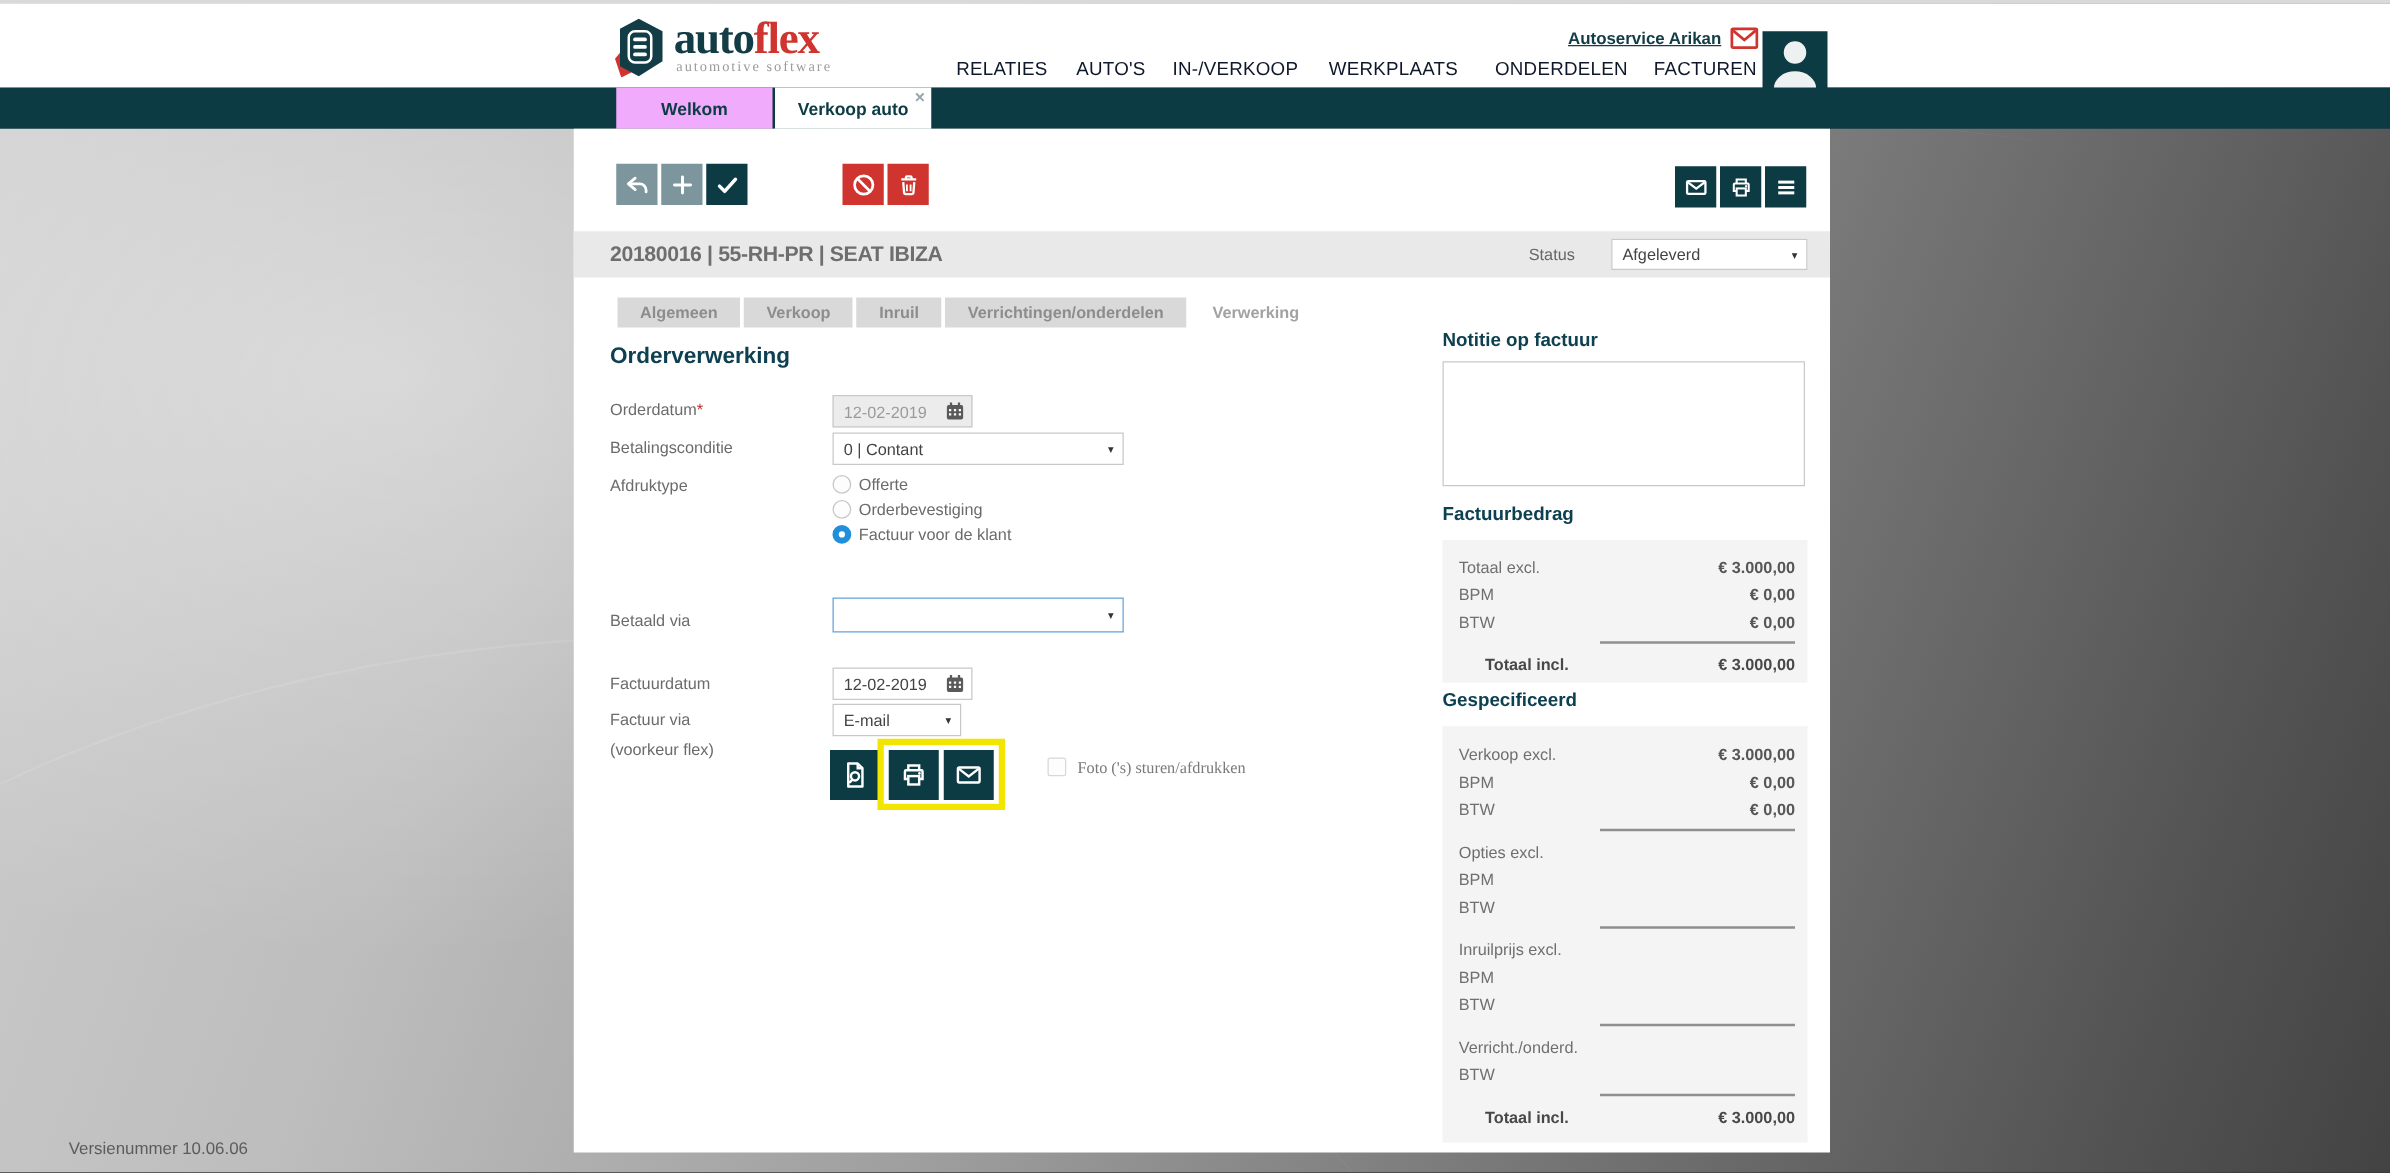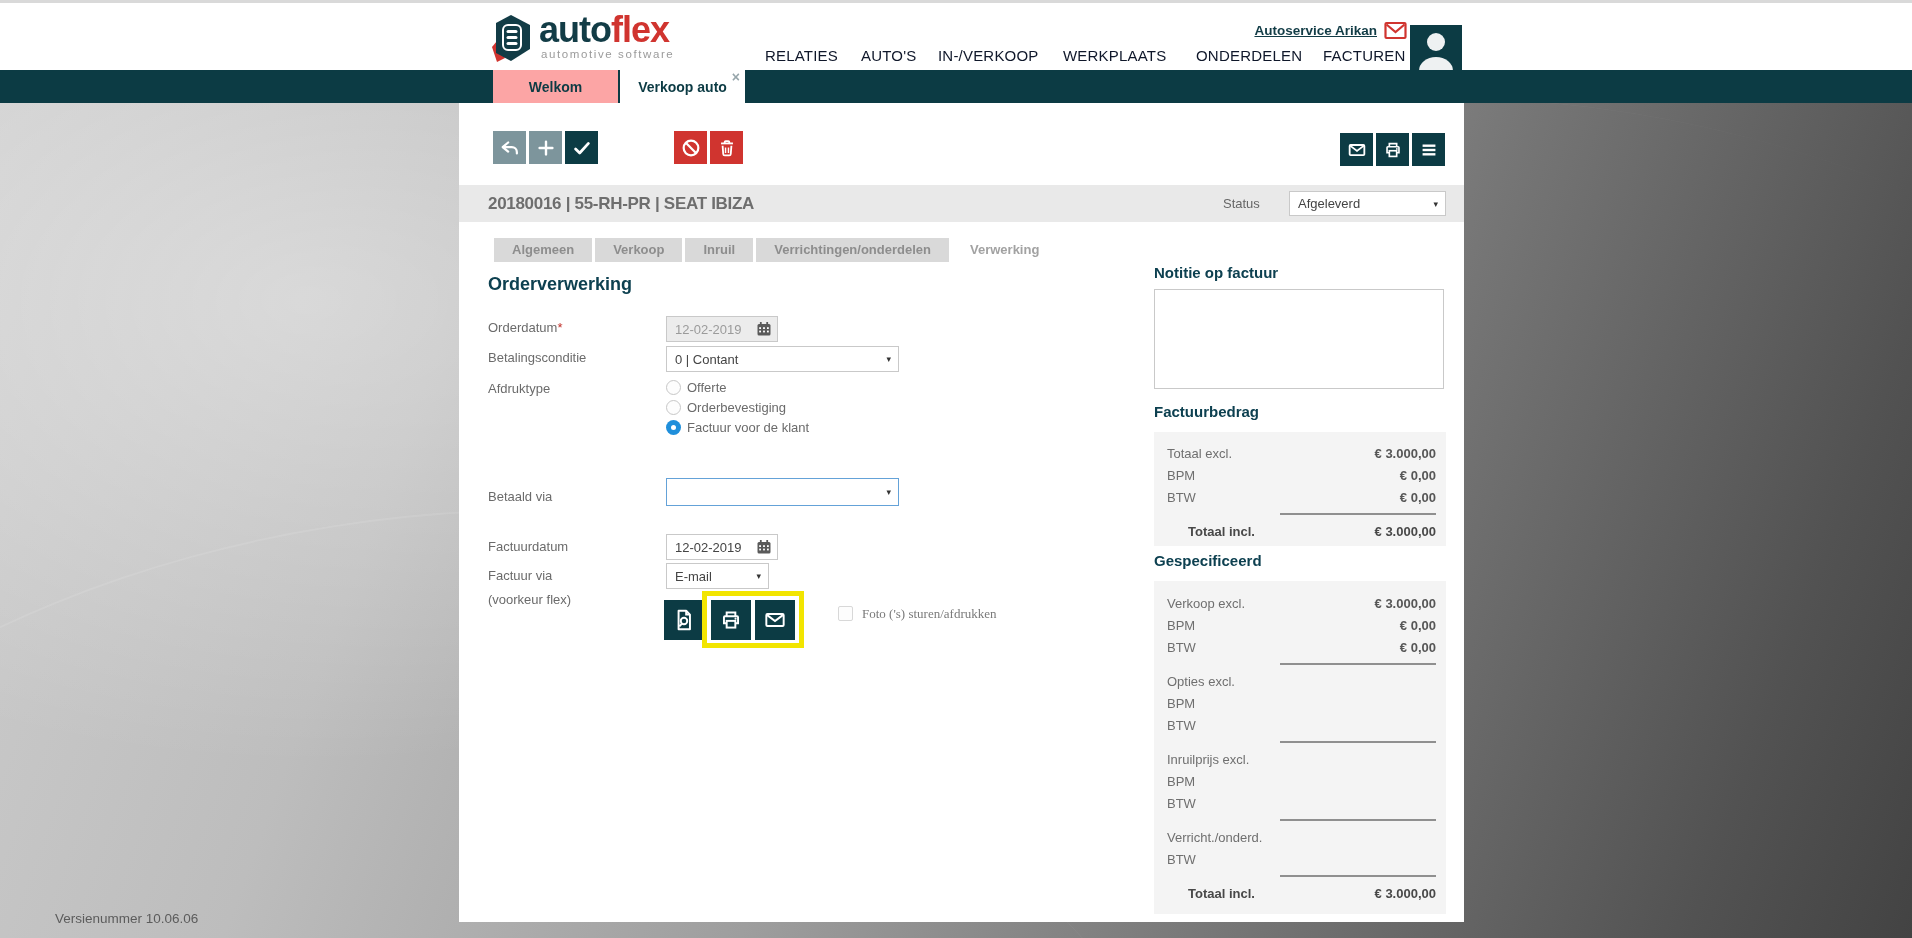--- a/index.html
+++ b/index.html
@@ -12,34 +12,34 @@
       linear-gradient(110deg, #cfcfcf 0%, #bdbdbd 25%, #9e9e9e 48%, #757575 70%, #525252 90%, #434343 100%);
   }
   .swoosh { position:absolute; border-radius:50%; pointer-events:none; }
   .sw1 { left:-350px; top:520px; width:1500px; height:850px; border-top:2px solid rgba(255,255,255,0.10); transform:rotate(-9deg); }
   .sw2 { left:850px; top:150px; width:1700px; height:1100px; border-left:2px solid rgba(255,255,255,0.07); transform:rotate(22deg); }
 
   
   .topstrip { position:absolute; left:0; top:0; width:1912px; height:3px; background:#d9d9d9; }
   .header { position:absolute; left:0; top:3px; width:1912px; height:67px; background:#ffffff; }
   .logo { position:absolute; left:488px; top:11px; display:flex; align-items:flex-start; gap:5px; cursor:pointer; }
-  .logo-text { line-height:0.9; }
+  .logo-text { line-height:0.9;font-family:Liberation Serif, serif; }
   .logo-word { font-size:36px; font-weight:bold; letter-spacing:-1px; }
   .lt-auto { color:#123c46; } .lt-flex { color:#d0342f; }
   .tagline { font-size:11.5px; color:#9b9b9b; letter-spacing:1.6px; margin-top:3px; margin-left:2px; }
   .nav-item { position:absolute; top:44px; font-size:15px; font-weight:normal; color:#0f172a; letter-spacing:0.2px; text-decoration:none; cursor:pointer; }
   .nav-1{left:765px;} .nav-2{left:861px;} .nav-3{left:938px;} .nav-4{left:1063px;} .nav-5{left:1196px;} .nav-6{left:1323px;}
   .account-link { position:absolute; top:20px; right:535px; font-size:13.5px; font-weight:bold; color:#123c46; text-decoration:underline; cursor:pointer; }
   .mail-top { position:absolute; left:1384px; top:18px; cursor:pointer; }
   .avatar { position:absolute; left:1410px; top:22px; width:52px; height:46px; background:#0c3b44; display:flex; align-items:flex-end; justify-content:center; cursor:pointer; }
 
   
   .tabbar { position:absolute; left:0; top:70px; width:1912px; height:33px; background:#0c3b44; }
   .tab { position:absolute; top:0; height:33px; width:125px; display:flex; align-items:center; justify-content:center; font-size:14px; font-weight:bold; color:#0c3b44; cursor:pointer; }
-  .tab-welkom { left:493px; background:#fca5a5; }
+  .tab-welkom { left:493px; background:#f0abfc; }
   .tab-active { left:620px; background:#ffffff; }
   .tab-close { position:absolute; right:5px; top:0px; font-size:14px; color:#97a6ab; line-height:14px; cursor:pointer; }
 
   
   .content-bg { position:absolute; left:459px; top:103px; width:1005px; height:819px; background:#ffffff; }
 
   .btn { position:absolute; width:33px; height:33px; display:flex; align-items:center; justify-content:center; cursor:pointer; border:none; }
   .btn-gray { background:#7d959c; } .btn-teal { background:#0c3b44; } .btn-red { background:#d0342f; }
 
   .titlebar { position:absolute; left:459px; top:185px; width:1005px; height:37px; background:#e9e9e9; }

